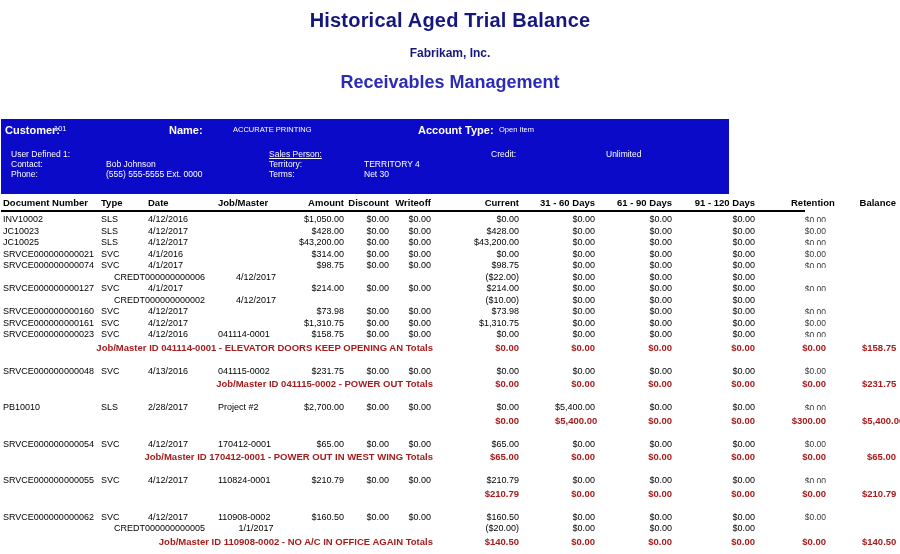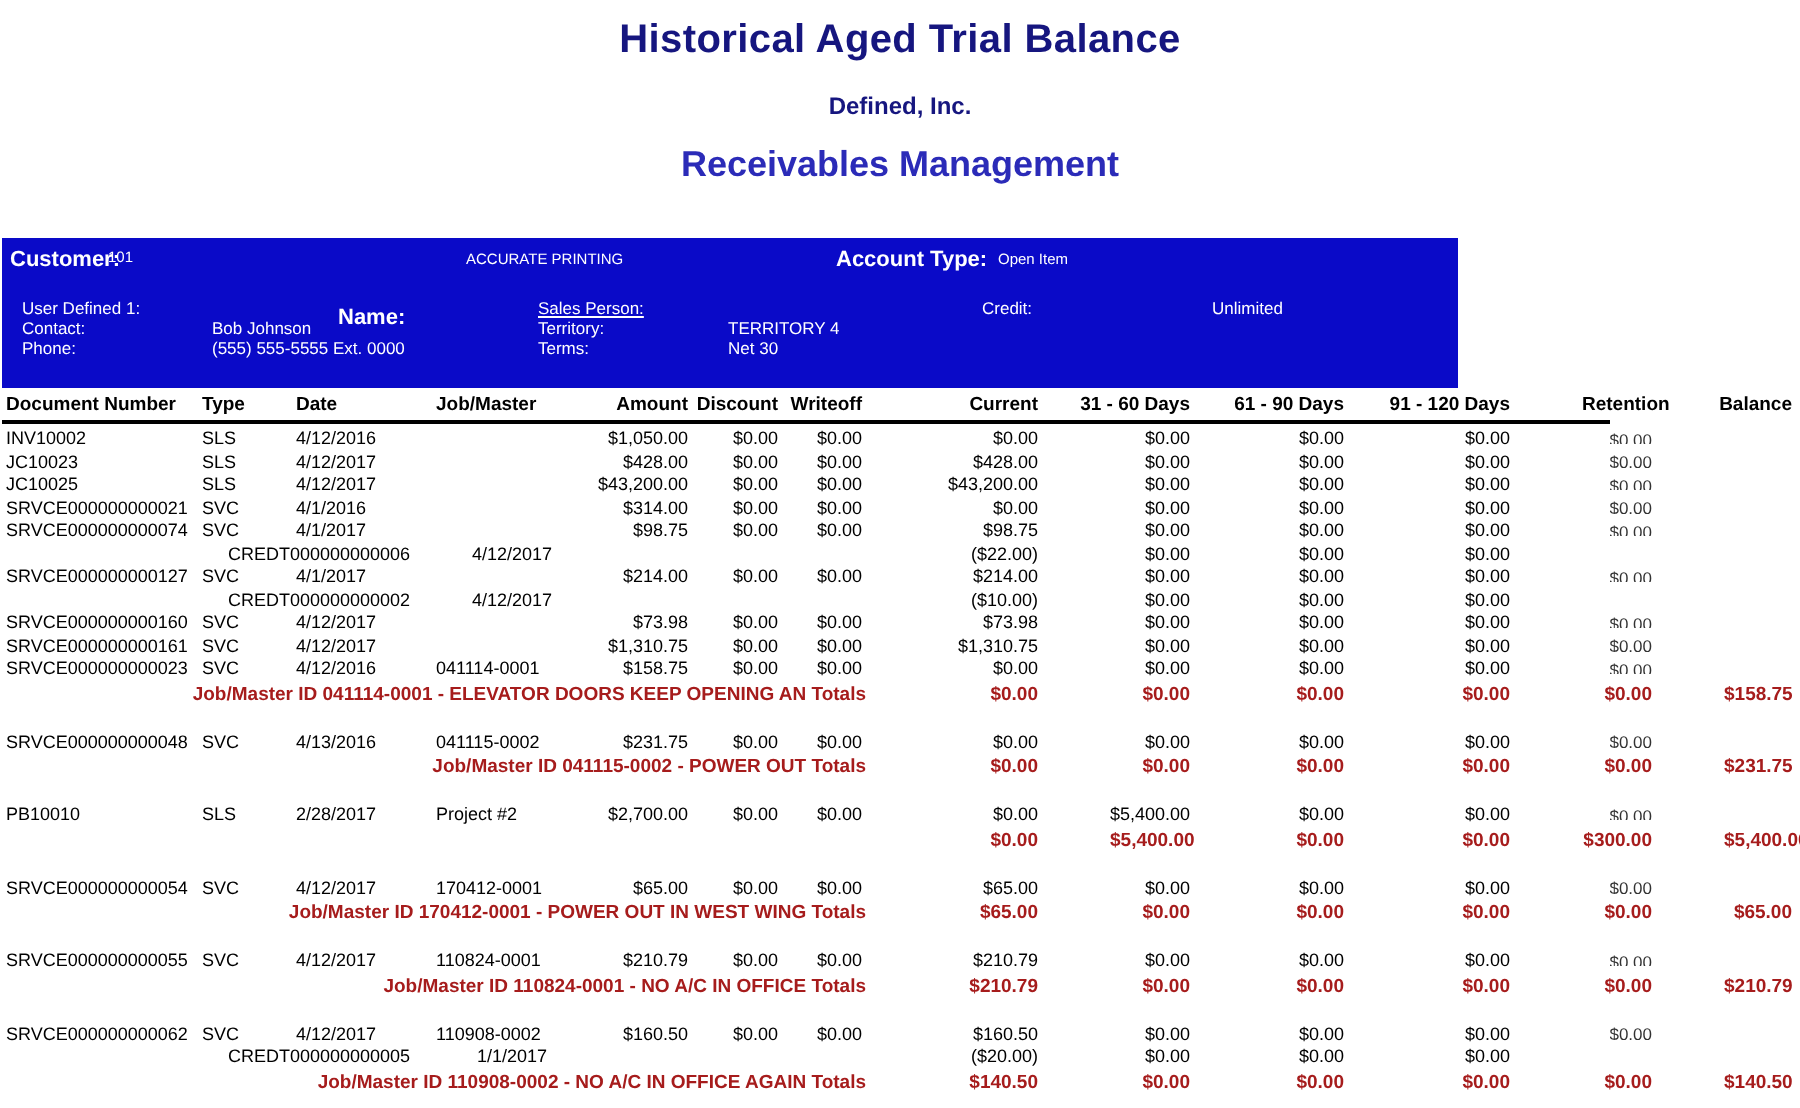--- a/index.html
+++ b/index.html
@@ -55,28 +55,28 @@
   .ret-clip {
     display: inline-block; height: 6.5px; overflow: hidden;
     line-height: 9.5px; font-size: 8.5px; opacity: .8;
   }
 </style>
 </head>
 <body>
 
 <div class="titles">
   <div class="report-title">Historical Aged Trial Balance</div>
-  <div class="company-name">Defined, Inc.</div>
+  <div class="company-name">Fabrikam, Inc.</div>
   <div class="module-name">Receivables Management</div>
 </div>
 
 <div class="banner">
   <span class="pos lbl-big" style="left:4px; top:5px;">Customer:</span>
   <span class="pos val-sm" style="left:53px; top:5px;">101</span>
-  <span class="pos lbl-big" style="left:168px; top:5px;margin-top:29px;">Name:</span>
+  <span class="pos lbl-big" style="left:168px; top:5px;">Name:</span>
   <span class="pos val-sm" style="left:232px; top:6px;">ACCURATE PRINTING</span>
   <span class="pos lbl-big" style="left:388px; top:5px;margin-left:29px;">Account Type:</span>
   <span class="pos val-sm" style="left:498px; top:6px;">Open Item</span>
 
   <span class="pos lbl-sm" style="left:10px; top:30px;">User Defined 1:</span>
   <span class="pos lbl-sm" style="left:10px; top:40px;">Contact:</span>
   <span class="pos lbl-sm" style="left:10px; top:50px;">Phone:</span>
   <span class="pos lbl-sm" style="left:105px; top:40px;">Bob Johnson</span>
   <span class="pos lbl-sm" style="left:105px; top:50px;">(555) 555-5555 Ext. 0000</span>
 
@@ -349,21 +349,20 @@
         <div class="num">$0.00</div>
         <div class="num">$0.00</div>
         <div class="num">$210.79</div>
         <div class="num">$0.00</div>
         <div class="num">$0.00</div>
         <div class="num">$0.00</div>
         <div class="num"><span class="ret-clip">$0.00</span></div>
         <div class="num"></div>
       </div>
       <div class="trow total">
-        <div class="total-label">Job/Master ID 110824-0001 - NO A/C IN OFFICE Totals</div>
         <div class="num" style="grid-column: 8 / 9;">$210.79</div>
         <div class="num" style="grid-column: 9 / 10;">$0.00</div>
         <div class="num" style="grid-column: 10 / 11;">$0.00</div>
         <div class="num" style="grid-column: 11 / 12;">$0.00</div>
         <div class="num" style="grid-column: 12 / 13;">$0.00</div>
         <div class="num" style="grid-column: 13 / 14;">$210.79</div>
       </div>
       <div class="trow doc gap">
         <div>SRVCE000000000062</div>
         <div>SVC</div>

